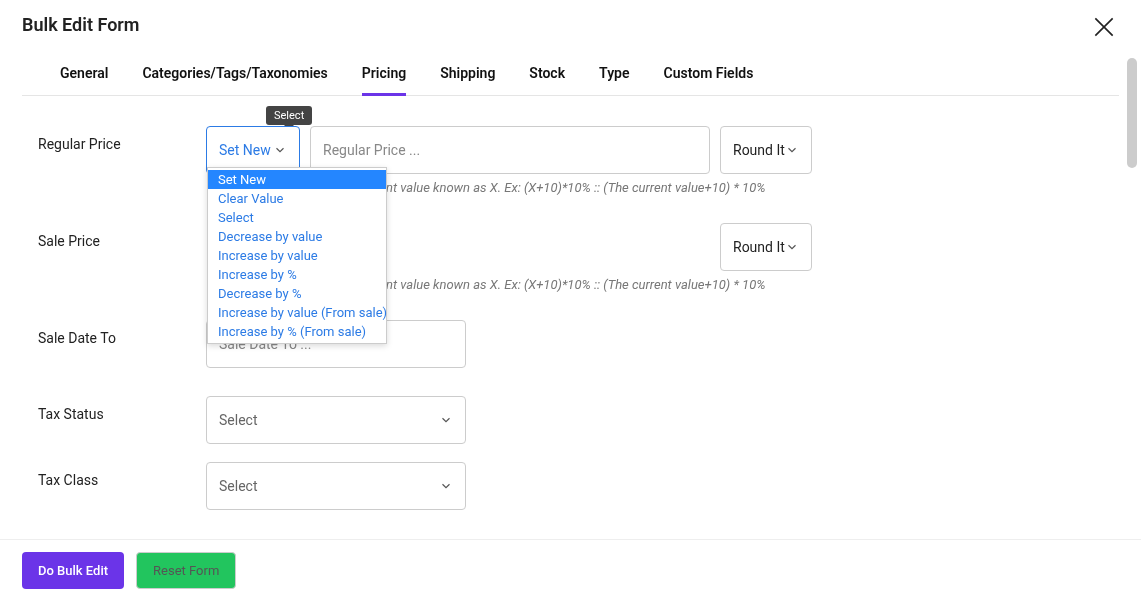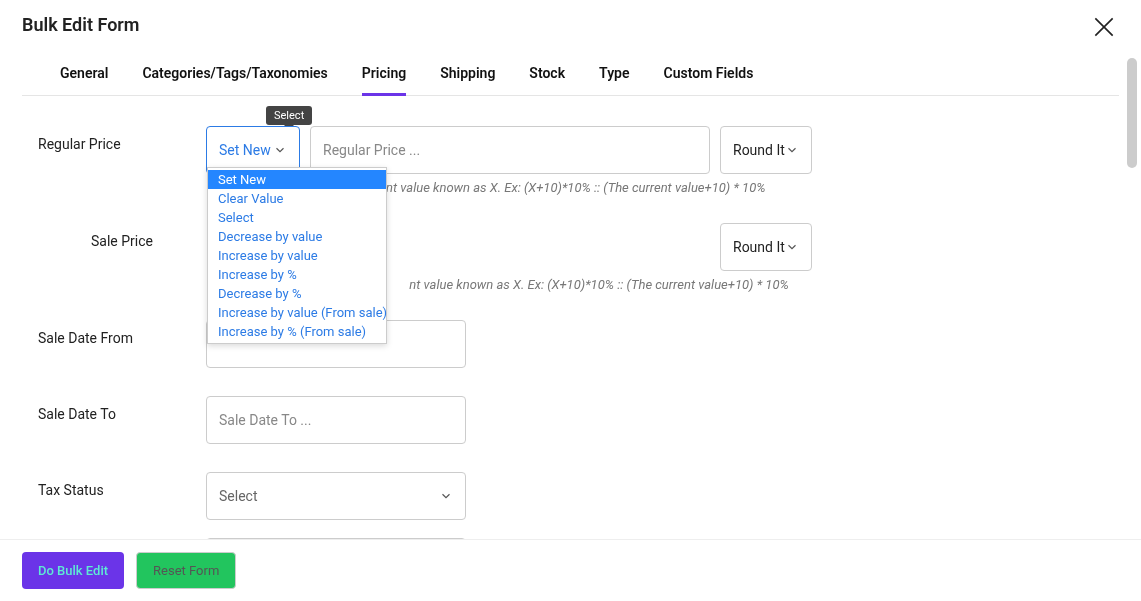--- a/index.html
+++ b/index.html
@@ -29,21 +29,21 @@
   .date-input{width:260px;color:#888;}
   .chev{width:14px;height:14px;flex-shrink:0;}
   .chev svg{width:14px;height:14px;stroke:#555;stroke-width:2;fill:none;}
   .hint{font-size:13px;font-style:italic;color:#777;margin-left:0;}
   .tooltip{position:absolute;top:-20px;left:228px;background:#444;color:#fff;font-size:11px;padding:3px 8px;border-radius:3px;}
   .tooltip::after{content:"";position:absolute;left:50%;bottom:-5px;margin-left:-5px;border:5px solid transparent;border-top-color:#444;border-bottom:none;}
   .dropdown-menu{position:absolute;top:40px;left:0;width:180px;background:#fff;border:1px solid #ccc;box-shadow:0 2px 6px rgba(0,0,0,.15);z-index:10;padding:2px 0;}
   .dd-item{font-size:13px;color:#2c7be5;padding:2px 10px;cursor:pointer;white-space:nowrap;}
   .dd-item.sel{background:#2486ff;color:#fff;}
   .footer{position:absolute;left:0;right:0;bottom:0;padding:12px 22px;display:flex;gap:12px;border-top:1px solid #eee;}
-  .btn-primary{background:#6b34e8;color:#5eead4;border:none;border-radius:4px;padding:10px 16px;font-size:13px;font-weight:500;cursor:pointer;}
+  .btn-primary{background:#6b34e8;color:#ffffff;border:none;border-radius:4px;padding:10px 16px;font-size:13px;font-weight:500;cursor:pointer;}
   .btn-secondary{background:#22c55e;color:#555;border:1px solid #ccc;border-radius:4px;padding:10px 16px;font-size:13px;cursor:pointer;}
 </style>
 </head>
 <body>
 
 <div class="modal">
   <div class="title">Bulk Edit Form</div>
   <div class="close-btn">
     <svg viewBox="0 0 24 24">
         <path d="M4 4 L20 20 M20 4 L4 20" fill="none"></path>
@@ -92,45 +92,37 @@
               <span style="overflow:hidden;white-space:nowrap;">Round Item</span>
               <span class="chev"><svg viewBox="0 0 24 24">
                     <polyline points="6 9 12 15 18 9"></polyline>
                   </svg></span>
             </div>
           </div>
           <div class="hint" style="padding-left:180px;">nt value known as X. Ex: (X+10)*10% :: (The current value+10) * 10%</div>
         </div>
       </div>
 
-      <div class="row" style="margin-top:12px;text-align:center;">
+      <div class="row" style="margin-top:12px;">
         <div class="row-label">Sale Price</div>
         <div class="field-group">
           <div class="field-line">
             <div style="width:94px;"></div>
             <div style="width:400px;"></div>
             <div class="select-box round-sel">
               <span style="overflow:hidden;white-space:nowrap;">Round Item</span>
               <span class="chev"><svg viewBox="0 0 24 24">
                     <polyline points="6 9 12 15 18 9"></polyline>
                   </svg></span>
             </div>
           </div>
           <div class="hint" style="padding-left:180px;">nt value known as X. Ex: (X+10)*10% :: (The current value+10) * 10%</div>
         </div>
       </div>
 
-      <div class="row">
-        <div class="row-label">Sale Date From</div>
-        <div class="field-group">
-          <div class="input-box date-input">
-            <span></span>
-          </div>
-        </div>
-      </div>
 
       <div class="row">
         <div class="row-label">Sale Date To</div>
         <div class="field-group">
           <div class="input-box date-input">
             <span>Sale Date To ...</span>
           </div>
         </div>
       </div>
 

